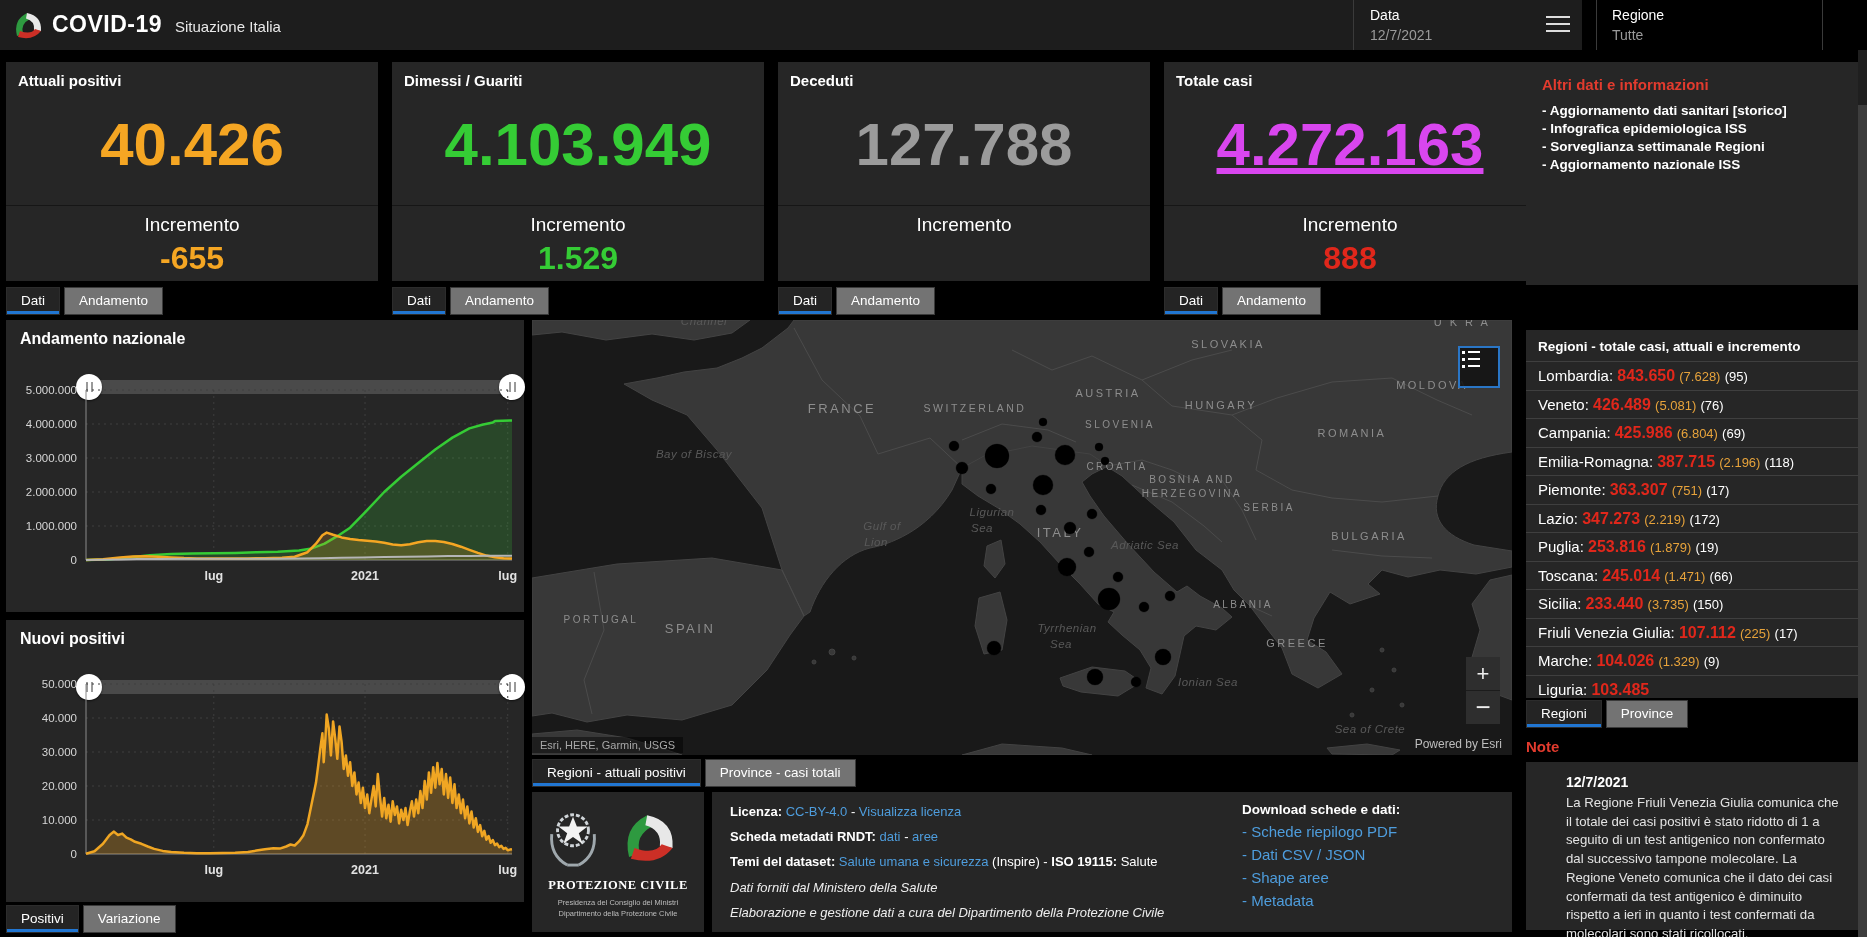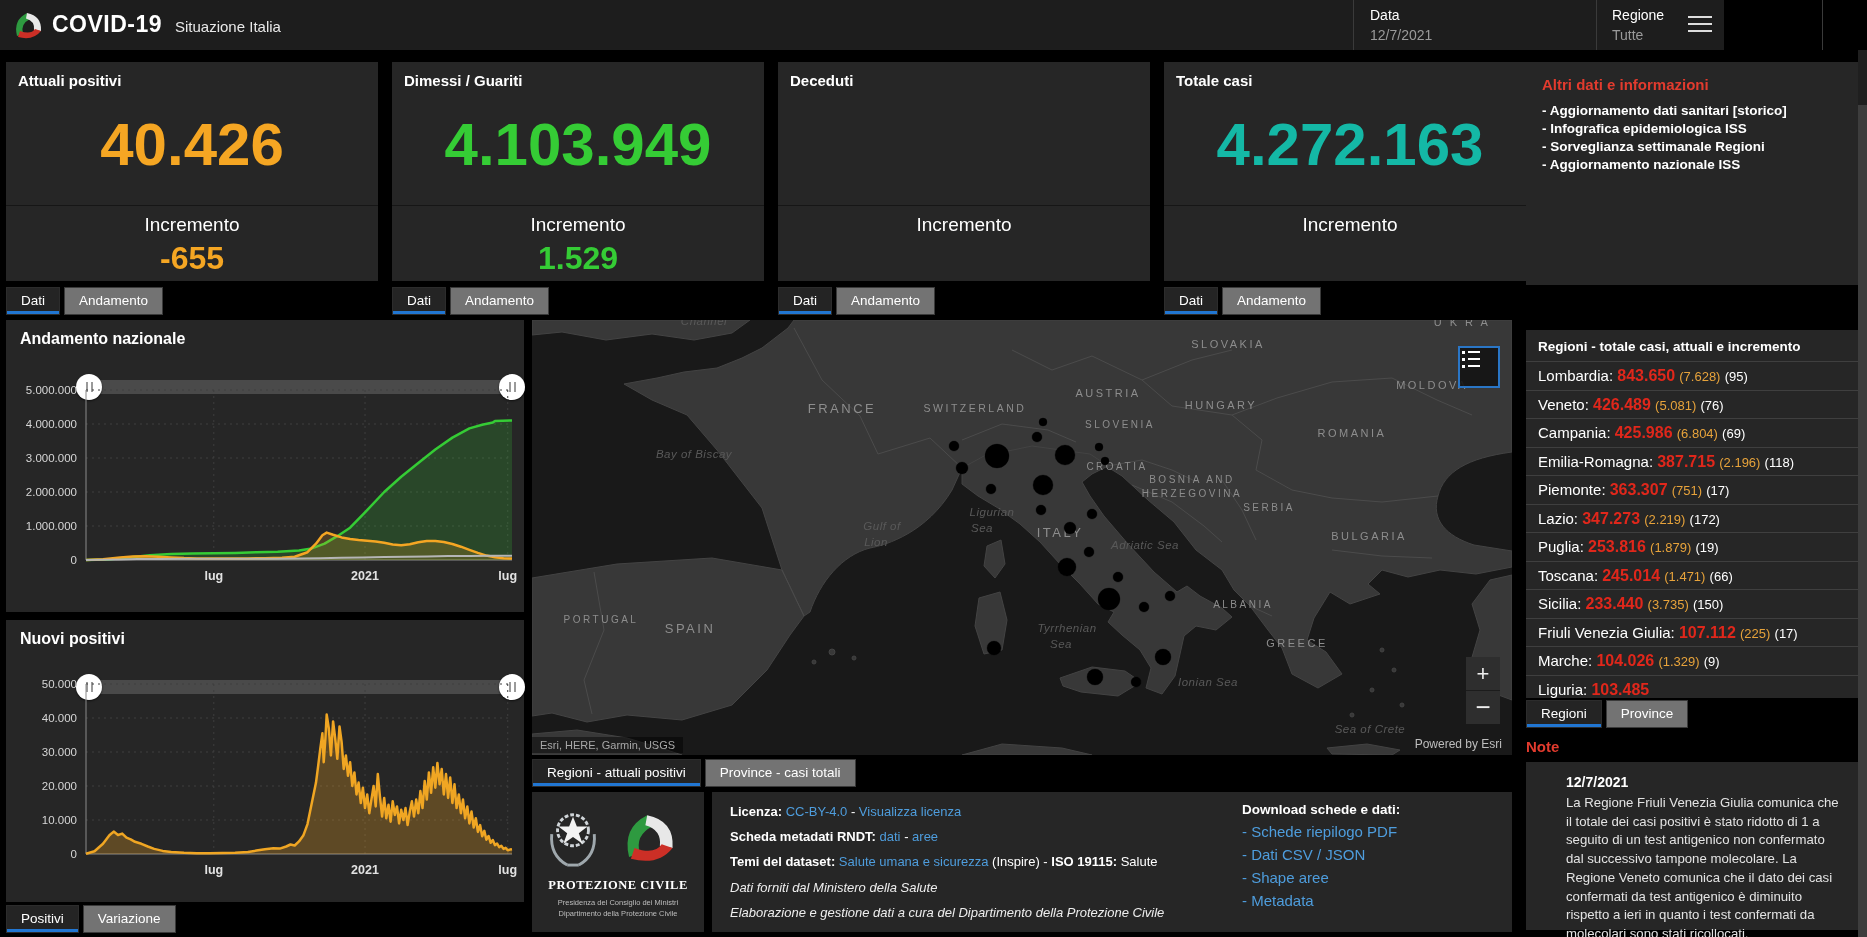--- a/index.html
+++ b/index.html
@@ -4,21 +4,21 @@
 <style>
   :root{
     --accent:#2176d2; --link:#4e9ddd; --alert:#e23b2e; --bubble:#e9c227;
   }
   html,body{margin:0;padding:0;background:#000;}
   body{font-family:"Liberation Sans", sans-serif; color:#fff;}
   #stage{position:relative;width:1867px;height:937px;background:#000;overflow:hidden;}
   .abs{position:absolute;}
   .panel{position:absolute;background:#262626;}
   
-  #hdr{left:0;top:0;width:1724px;height:50px;background:#1d1d1d;border-bottom:1px solid #000;}
+  #hdr{left:0;top:0;width:1582px;height:50px;background:#1d1d1d;border-bottom:1px solid #000;}
   #hdr .vdiv{position:absolute;top:0;width:1px;height:50px;background:#3a3a3a;}
   .hdr-title{position:absolute;left:52px;top:11px;font-size:23px;font-weight:700;letter-spacing:.5px;}
   .hdr-sub{position:absolute;left:175px;top:18px;font-size:15px;font-weight:400;color:#e8e8e8;}
   .hdr-field{position:absolute;top:7px;}
   .hdr-field .lab{font-size:14px;color:#fff;}
   .hdr-field .val{font-size:14px;color:#9a9a9a;margin-top:4px;}
   #hamburger{position:absolute;right:12px;top:16px;width:24px;height:18px;cursor:pointer;}
   #hamburger div{height:2px;background:#ddd;margin-bottom:5px;}
   
   .card{position:absolute;top:62px;width:372px;height:219px;background:#262626;}
@@ -121,28 +121,30 @@
   </div>
   <div class="card" style="left:392px">
     <div class="clabel">Dimessi / Guariti</div>
     <div class="cnum cval" style="color: rgb(53, 204, 53);">4.103.949</div>
     <div class="cdiv"></div>
     <div class="cinclab">Incremento</div>
     <div class="cincval cvalinc" style="color: rgb(53, 204, 53);">1.529</div>
   </div>
   <div class="card" style="left:778px">
     <div class="clabel">Deceduti</div>
+    <div class="cnum cval" style="color: rgb(155, 155, 155);">127.788</div>
     <div class="cdiv"></div>
     <div class="cinclab">Incremento</div>
   </div>
   <div class="card" style="left:1164px">
     <div class="clabel">Totale casi</div>
-    <div class="cnum cval" style="color: #14b8a6;">4.272.163</div>
+    <div class="cnum cval" style="color: #d946ef; text-decoration: underline;">4.272.163</div>
     <div class="cdiv"></div>
     <div class="cinclab">Incremento</div>
+    <div class="cincval cvalinc" style="color: rgb(224, 39, 27);">888</div>
   </div>
 
   <div class="tabrow" style="left:6px;top:287px">
     <div class="tab active">Dati</div>
     <div class="tab">Andamento</div>
   </div>
   <div class="tabrow" style="left:392px;top:287px">
     <div class="tab active">Dati</div>
     <div class="tab">Andamento</div>
   </div>

